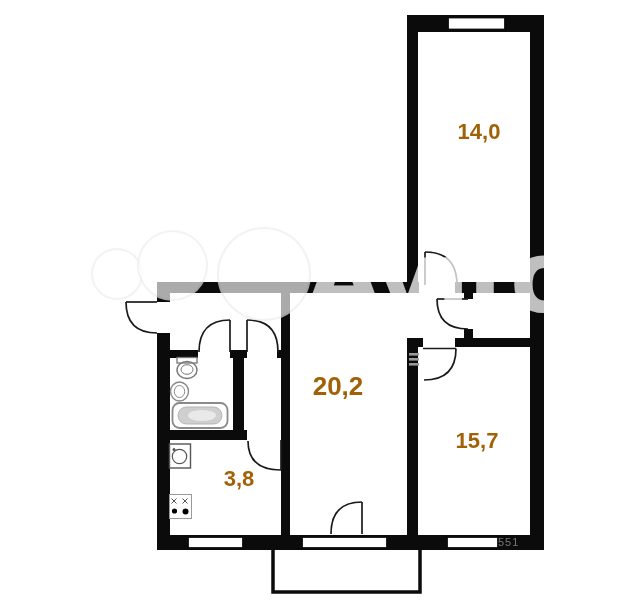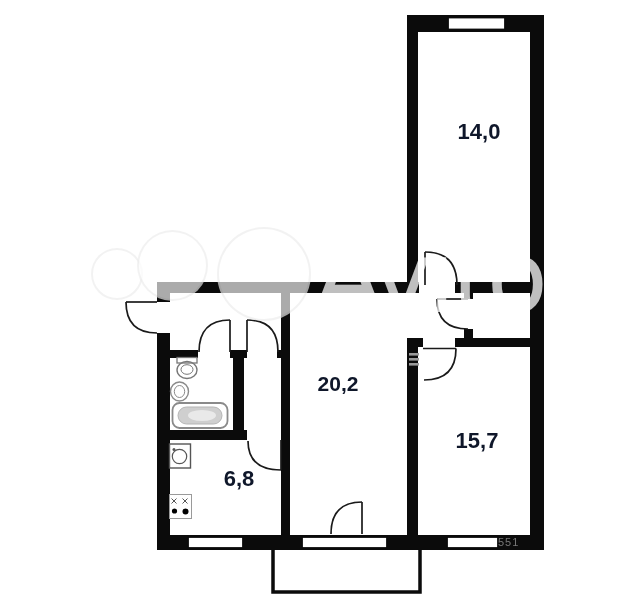--- a/index.html
+++ b/index.html
@@ -3,39 +3,39 @@
 <meta charset="utf-8">
 <style>
   html,body{margin:0;padding:0;background:#fff;}
   .canvas{
     position:relative;width:622px;height:600px;background:#fff;overflow:hidden;
     font-family:"Liberation Sans", sans-serif;
   }
   .plan-svg{position:absolute;left:0;top:0;}
   .room-label{
     position:absolute;width:100px;text-align:center;
-    font-weight:bold;color:#0f172a;letter-spacing:0px;
+    font-weight:bold;color:#a16207;letter-spacing:0px;
     font-size:22px;line-height:1;
   }
-  .room-label.big{font-size:21px;}
+  .room-label.big{font-size:26px;}
   .corner-note{
     position:absolute;left:498px;top:536px;font-size:11px;color:#777;
     letter-spacing:1px;font-weight:normal;
   }
   
   .wm{position:absolute;pointer-events:none;}
   .wm-circle{
     position:absolute;border-radius:50%;
     background:rgba(255,255,255,0.66);
     border:2px solid rgba(0,0,0,0.05);
   }
   .wm-word{
-    position:absolute;left:314px;top:228px;
+    position:absolute;left:305px;top:228px;
     font-family:"DejaVu Sans", sans-serif;
-    font-weight:normal;font-size:100px;line-height:1;
+    font-weight:bold;font-size:100px;line-height:1;
     letter-spacing:-4px;color:rgba(255,255,255,0.74);
   }
 </style>
 </head>
 <body>
 
 <div class="canvas">
 
   <svg class="plan-svg" width="622" height="600" viewBox="0 0 622 600">
 
@@ -156,21 +156,21 @@
         <rect x="409" y="353" width="10" height="2.6"></rect>
         <rect x="409" y="358" width="10" height="2.6"></rect>
         <rect x="409" y="363" width="10" height="2.6"></rect>
       </g>
     </g>
   </svg>
 
   <div class="room-label" style="left:429px;top:121px;">14,0</div>
   <div class="room-label big" style="left:288px;top:373px;">20,2</div>
   <div class="room-label" style="left:427px;top:430px;">15,7</div>
-  <div class="room-label" style="left:189px;top:468px;">6,8</div>
+  <div class="room-label" style="left:189px;top:468px;">3,8</div>
 
   <div class="corner-note">551</div>
 
   <div class="wm">
     <div class="wm-circle" style="left:91px;top:248px;width:48px;height:48px;"></div>
     <div class="wm-circle" style="left:137px;top:230px;width:67px;height:67px;"></div>
     <div class="wm-circle" style="left:217px;top:227px;width:90px;height:90px;"></div>
     <div class="wm-word">Avito</div>
   </div>
 

